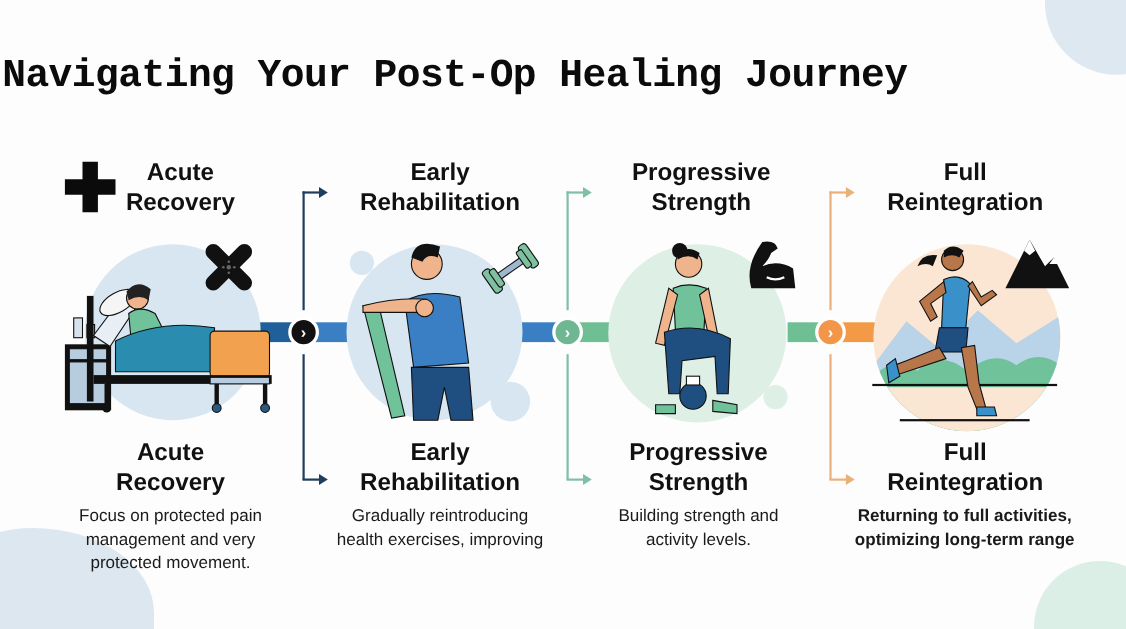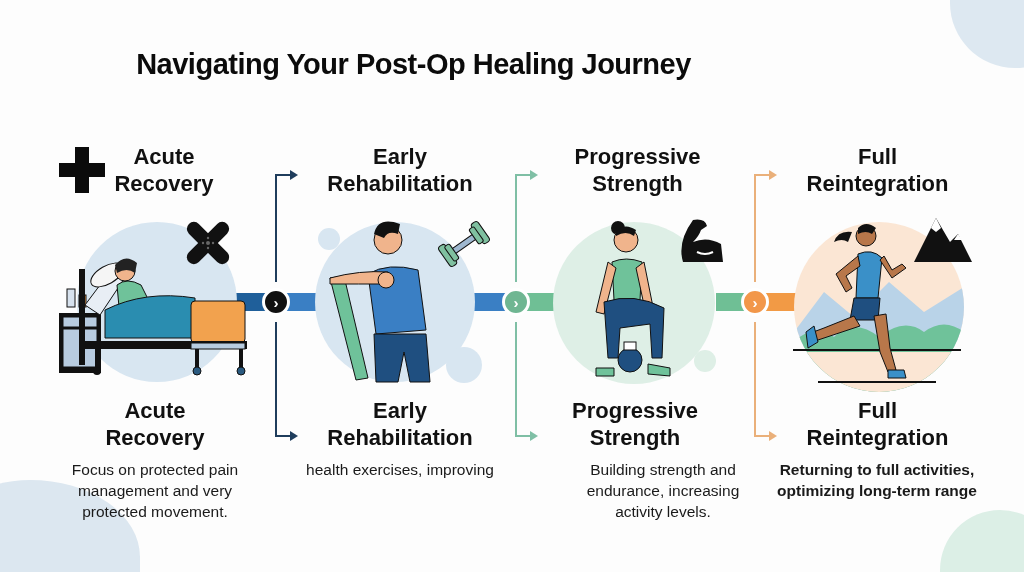--- a/index.html
+++ b/index.html
@@ -5,21 +5,21 @@
   * { box-sizing: border-box; margin: 0; padding: 0; }
   html, body { width: 1024px; height: 572px; overflow: hidden; background: #fdfdfd; }
   body { position: relative; font-family: "Liberation Sans", "DejaVu Sans", sans-serif; color: #111; }
 
   .blob { position: absolute; border-radius: 50%; }
   .blob-tr { width: 130px; height: 130px; left: 950px; top: -62px; background: #dde8f1; }
   .blob-bl { width: 200px; height: 140px; left: -60px; top: 480px; background: #dce7f0; border-radius: 45% 55% 0 0; }
   .blob-br { width: 120px; height: 120px; left: 940px; top: 510px; background: #dcefe6; }
 
   .title { position: absolute; left: 0; top: 48px; width: 827px; text-align: center;
-           font-size: 29px; font-weight: 700; letter-spacing: -0.5px; color: #0b0b0b; }
+           font-size: 36px; font-weight: 700; letter-spacing: -0.5px; color: #0b0b0b; font-family: Liberation Mono, monospace; }
 
   .stage-title { position: absolute; font-size: 22px; font-weight: 700; line-height: 27px; text-align: center; color: #111; }
   .stage-desc { position: absolute; font-size: 15.5px; line-height: 21px; text-align: center; color: #1a1a1a; }
 
   .illus-circle { position: absolute; border-radius: 50%; }
 
   .track { position: absolute; height: 18px; top: 293px; }
   .node { position: absolute; width: 28px; height: 28px; border-radius: 50%; border: 3px solid #fff; top: 288px;
           display: flex; align-items: center; justify-content: center; color: #fff; font-weight: 700; font-size: 15px; }
 
@@ -161,20 +161,21 @@
     <path d="M2 60 q30 -8 58 -6 l0 12 q-30 0 -58 0z" fill="#f0b48c" stroke="#111"></path>
     <circle cx="58" cy="62" r="8" fill="#f0b48c" stroke="#111"></circle>
     <path d="M46 116 l52 0 4 48 -20 0 -6 -30 -6 30 -22 0z" fill="#1f4f80" stroke="#111"></path>
   </svg>
 
   <div class="stage-title" style="left:300px;top:397px;width:200px;">
     <div>Early</div>
     <div>Rehabilitation</div>
   </div>
   <div class="stage-desc" style="left:285px;top:459px;width:230px;">
+    <div>Gradually reintroducing</div>
     <div>health exercises, improving</div>
   </div>
 </div>
 
 <div>
   <div class="stage-title" style="left:545px;top:143px;width:185px;">
     <div>Progressive</div>
     <div>Strength</div>
   </div>
 
@@ -195,23 +196,22 @@
     <circle cx="44" cy="142" r="12" fill="#1f4f80" stroke="#111"></circle>
     <rect x="38" y="124" width="12" height="8" fill="#fff" stroke="#111"></rect>
     <path d="M10 150 l18 0 0 8 -18 0z" fill="#6fc29a" stroke="#111"></path>
     <path d="M62 146 l22 4 0 8 -22 -2z" fill="#6fc29a" stroke="#111"></path>
   </svg>
 
   <div class="stage-title" style="left:540px;top:397px;width:190px;">
     <div>Progressive</div>
     <div>Strength</div>
   </div>
-  <div class="stage-desc" style="left:548px;top:459px;width:230px;">
+  <div class="stage-desc" style="left:520px;top:459px;width:230px;">
     <div>Building strength and</div>
-    <div>endurance, increasing</div>
     <div>activity levels.</div>
   </div>
 </div>
 
 <div>
   <div class="stage-title" style="left:785px;top:143px;width:185px;">
     <div>Full</div>
     <div>Reintegration</div>
   </div>
 

